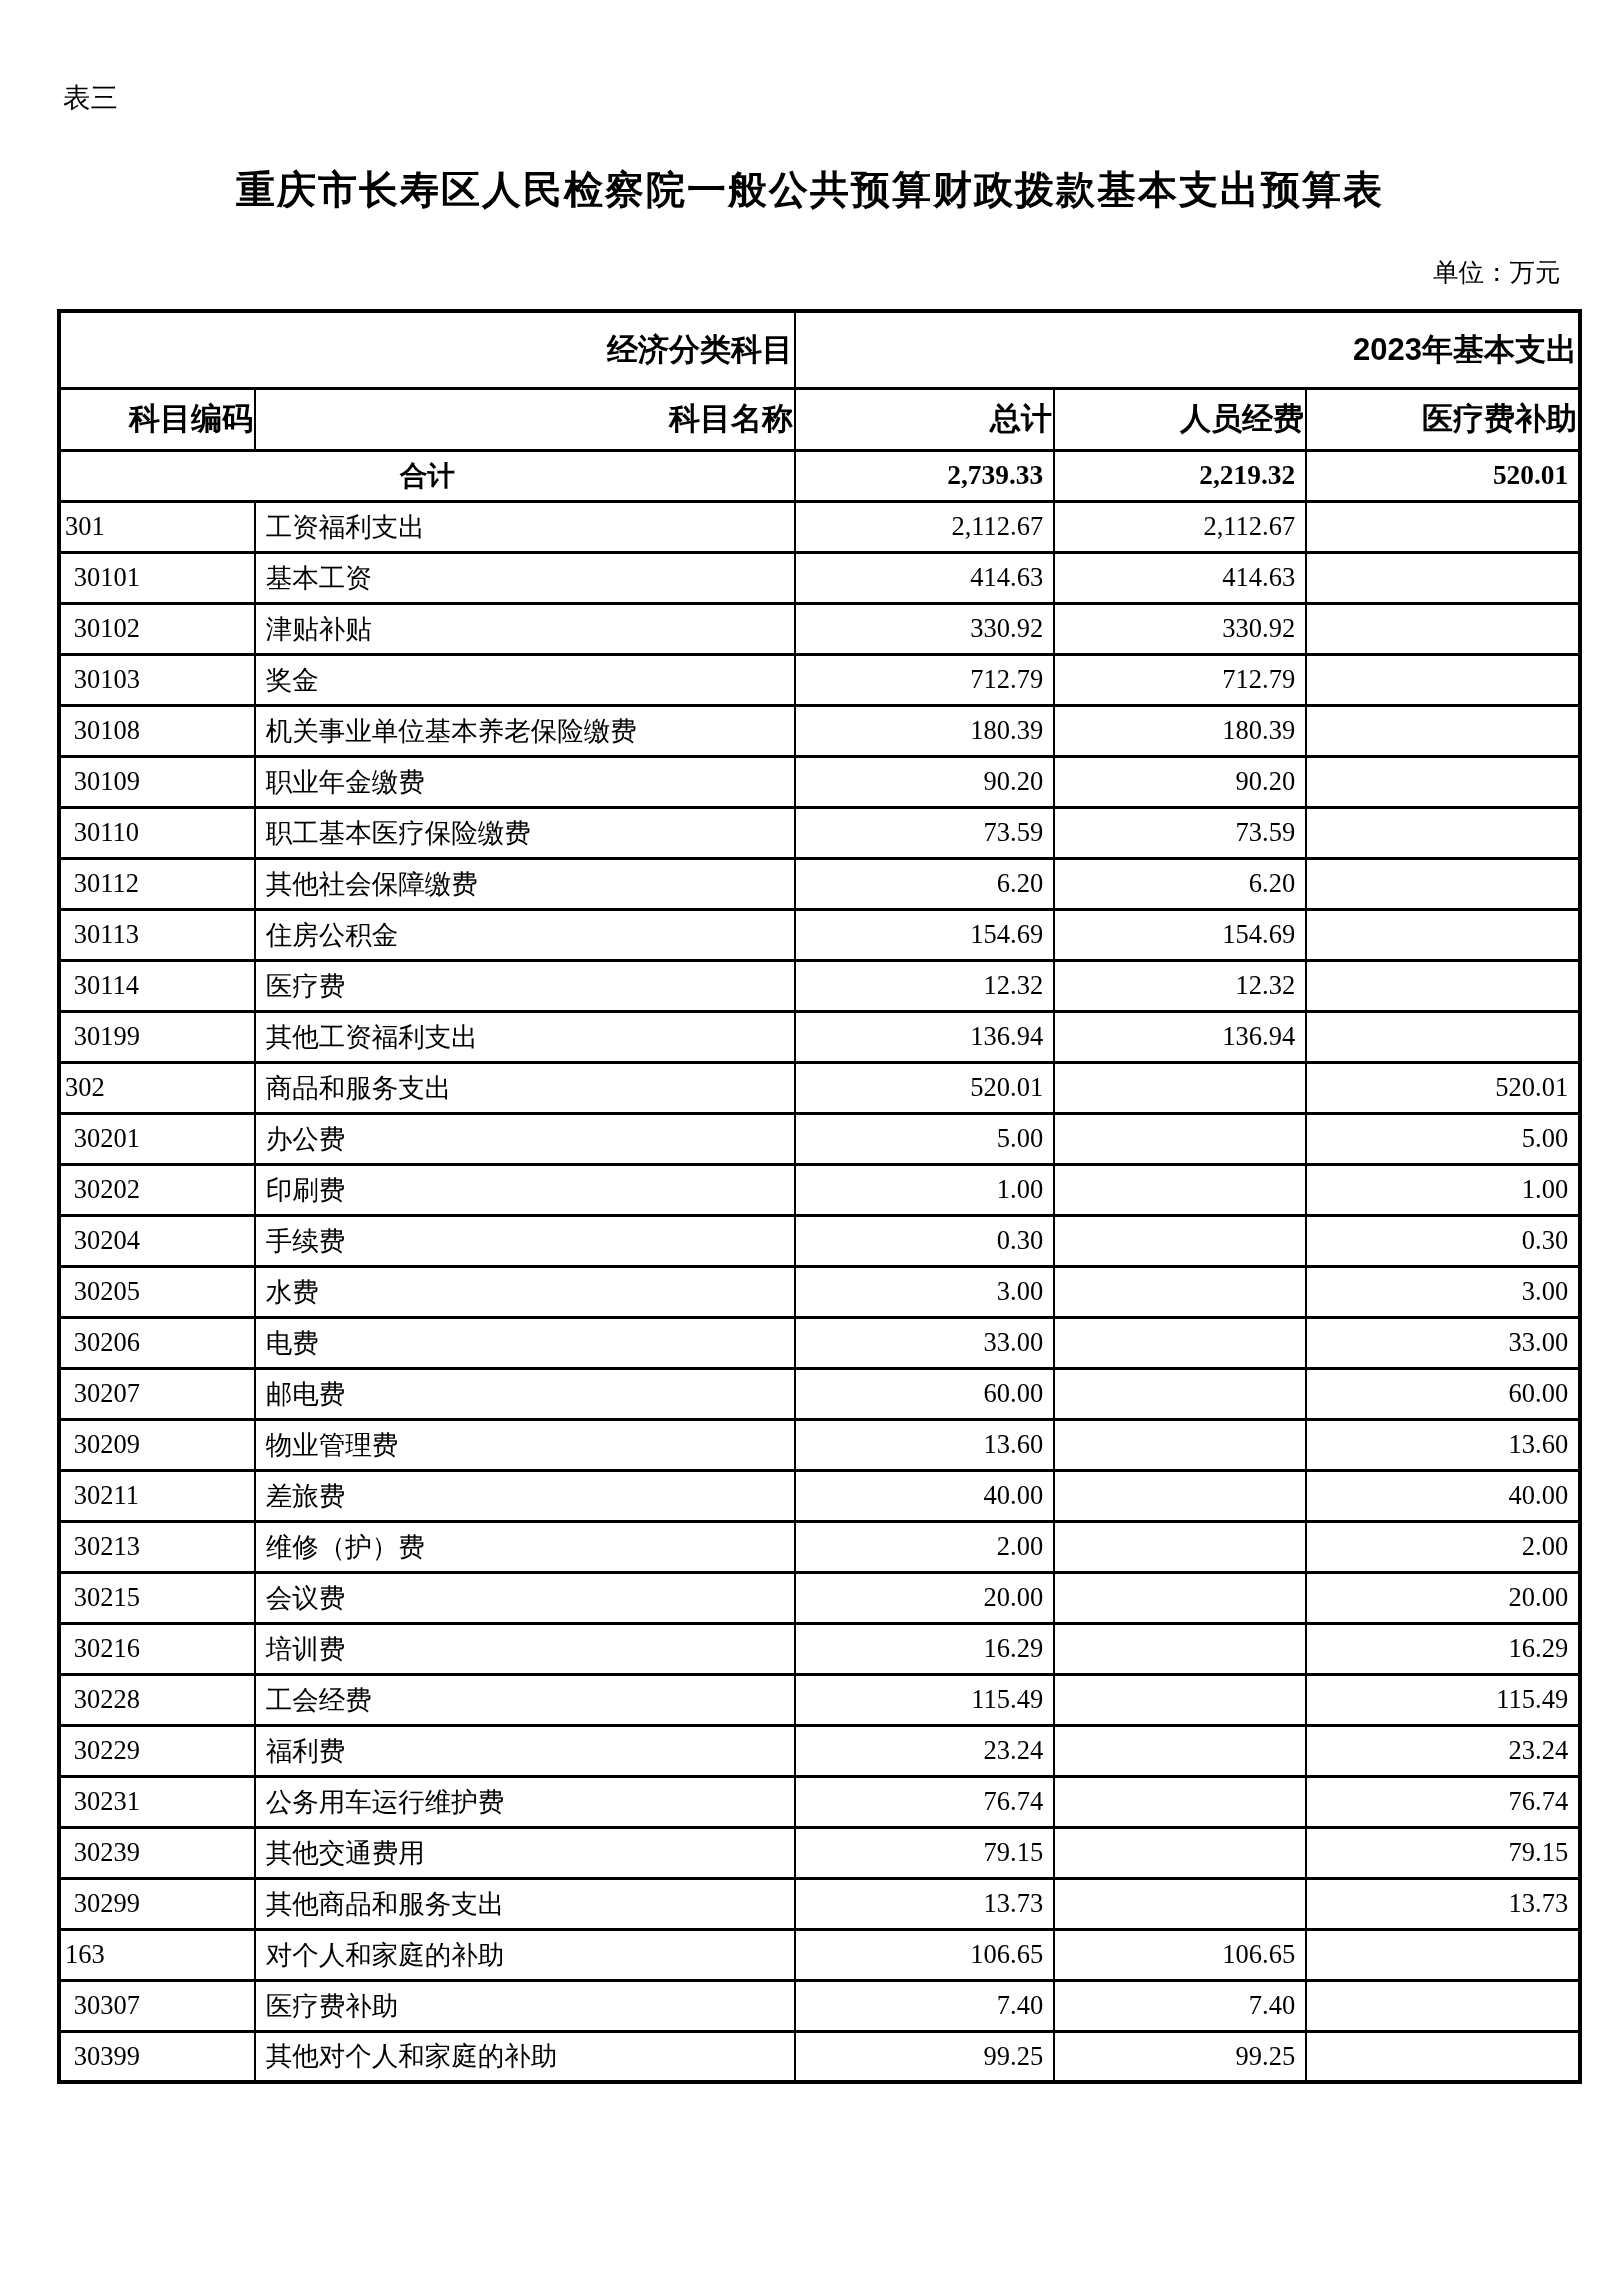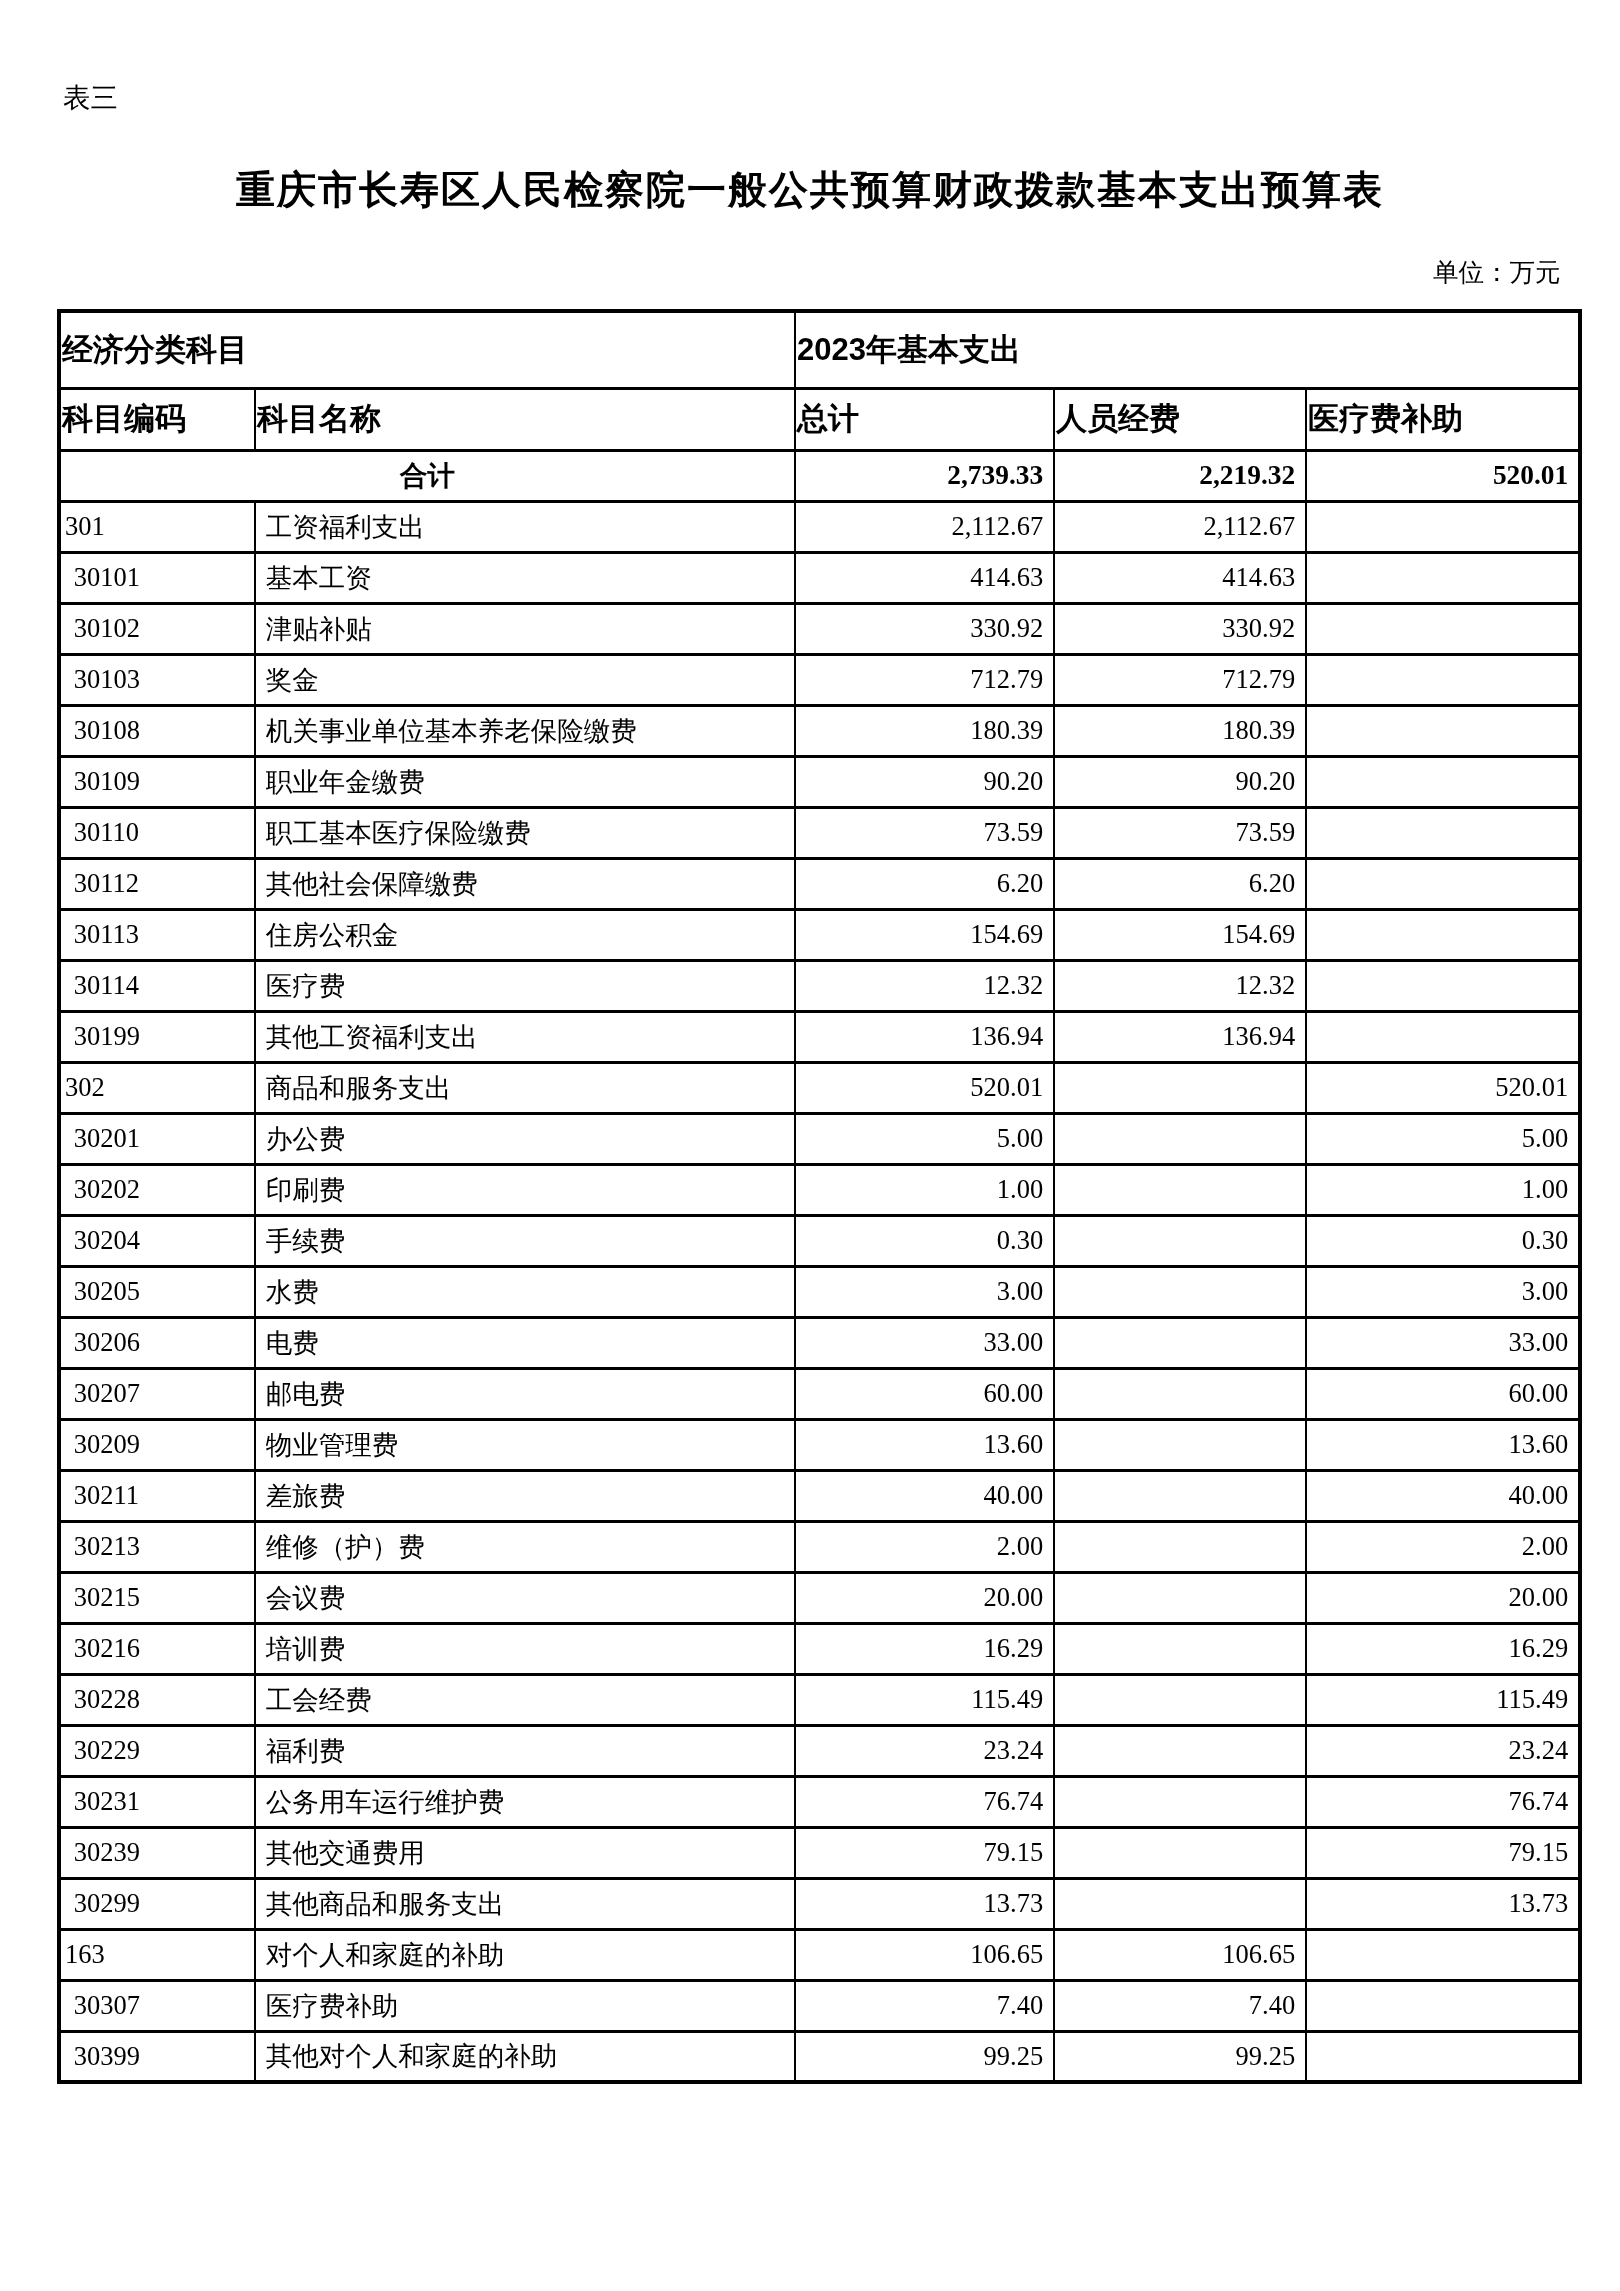--- a/index.html
+++ b/index.html
@@ -64,21 +64,21 @@
     box-sizing: border-box;
   }
 
   
   .budget thead tr.group-row { height: 77px; }
   .budget thead tr.col-row   { height: 62px; }
   .budget thead th {
     font-family: "Liberation Sans", sans-serif;
     font-weight: bold;
     font-size: 31px;
-    text-align: left;
+    text-align: right;
   }
 
   
   .budget tr.total-row { height: 51px; margin-top: 14px; }
   .budget tr.total-row td {
     font-weight: bold;
     font-size: 27.4px;
   }
   .budget tr.total-row .t-label {
     text-align: center;

